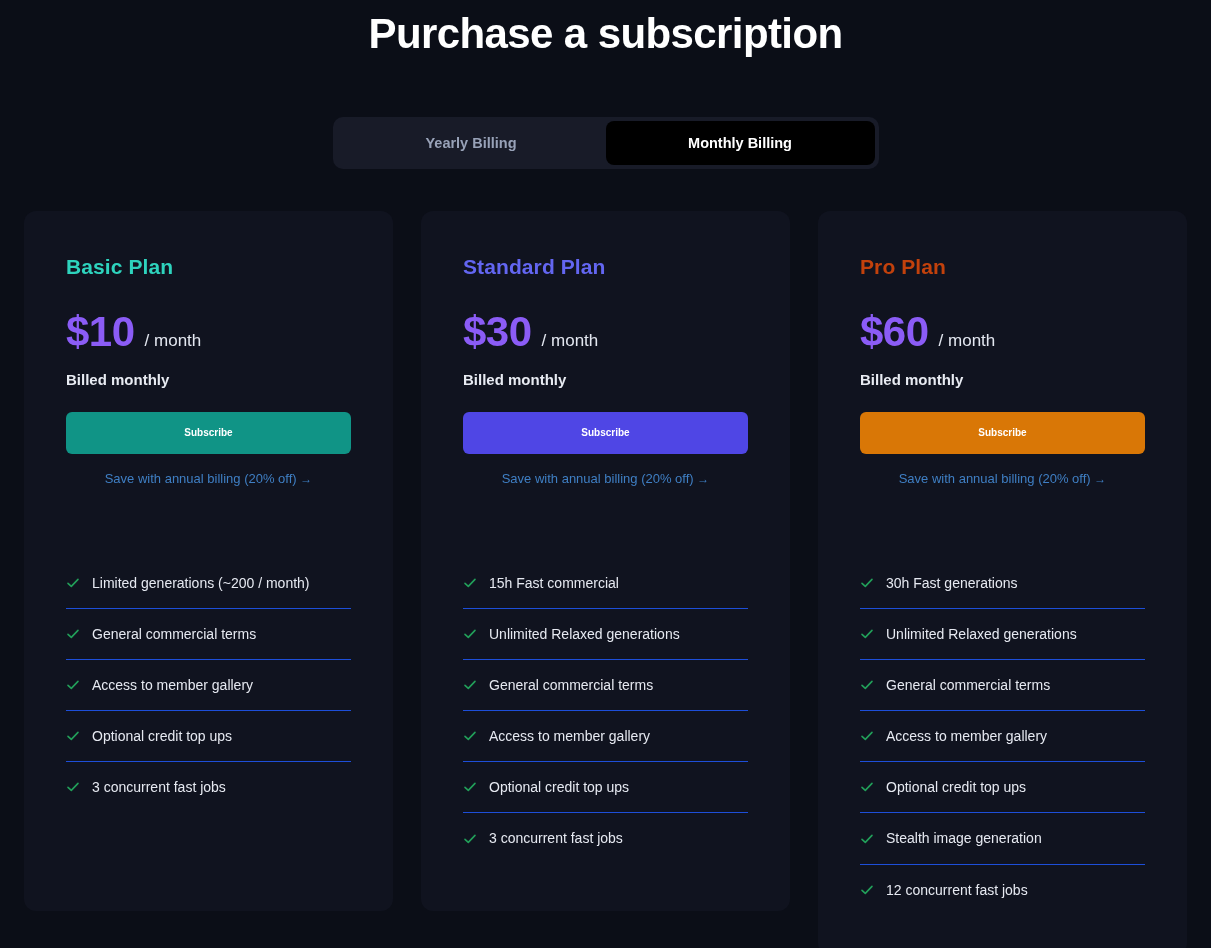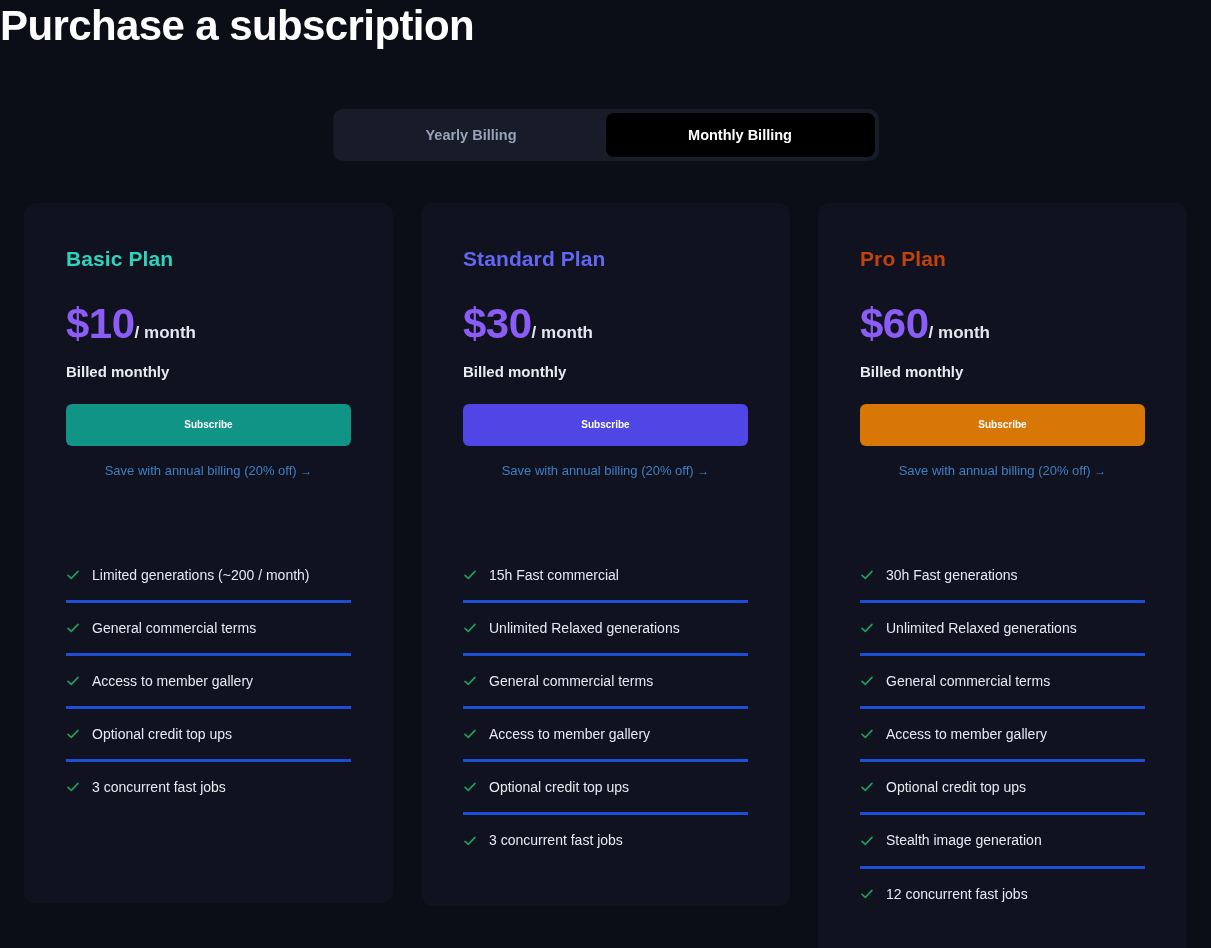--- a/index.html
+++ b/index.html
@@ -16,20 +16,22 @@
   .page {
     position: relative;
     width: 1211px;
     height: 948px;
     background: #0b0e17;
     overflow: hidden;
   }
 
   
   .header {
+    padding-top: 8px;
+    text-align: center;
   }
 
   .page-title {
     font-size: 42px;
     font-weight: 700;
     letter-spacing: -0.6px;
     color: #ffffff;
     line-height: 1.25;
   }
 
@@ -113,23 +115,23 @@
 
   .price-amount {
     font-size: 42px;
     font-weight: 700;
     color: #8b5cf6;
     letter-spacing: -0.5px;
     line-height: 1;
   }
 
   .price-period {
-    margin-left: 0;
+    margin-left: 10px;
     font-size: 17px;
-    font-weight: 700;
+    font-weight: 400;
     color: #e3e7f0;
   }
 
   .billed-note {
     margin-top: 18px;
     font-size: 15px;
     font-weight: 700;
     color: #e8ebf2;
   }
 
@@ -164,21 +166,21 @@
   .features {
     list-style: none;
     margin-top: 72px;
   }
 
   .feature {
     display: flex;
     align-items: center;
     gap: 12px;
     padding: 16px 0;
-    border-bottom: 3px solid #1d4ed8;
+    border-bottom: 1px solid #1d4ed8;
   }
   .feature:last-child { border-bottom: none; }
 
   .check-icon {
     flex: 0 0 auto;
     width: 14px;
     height: 14px;
     display: block;
   }
   .check-icon svg { display: block; }

